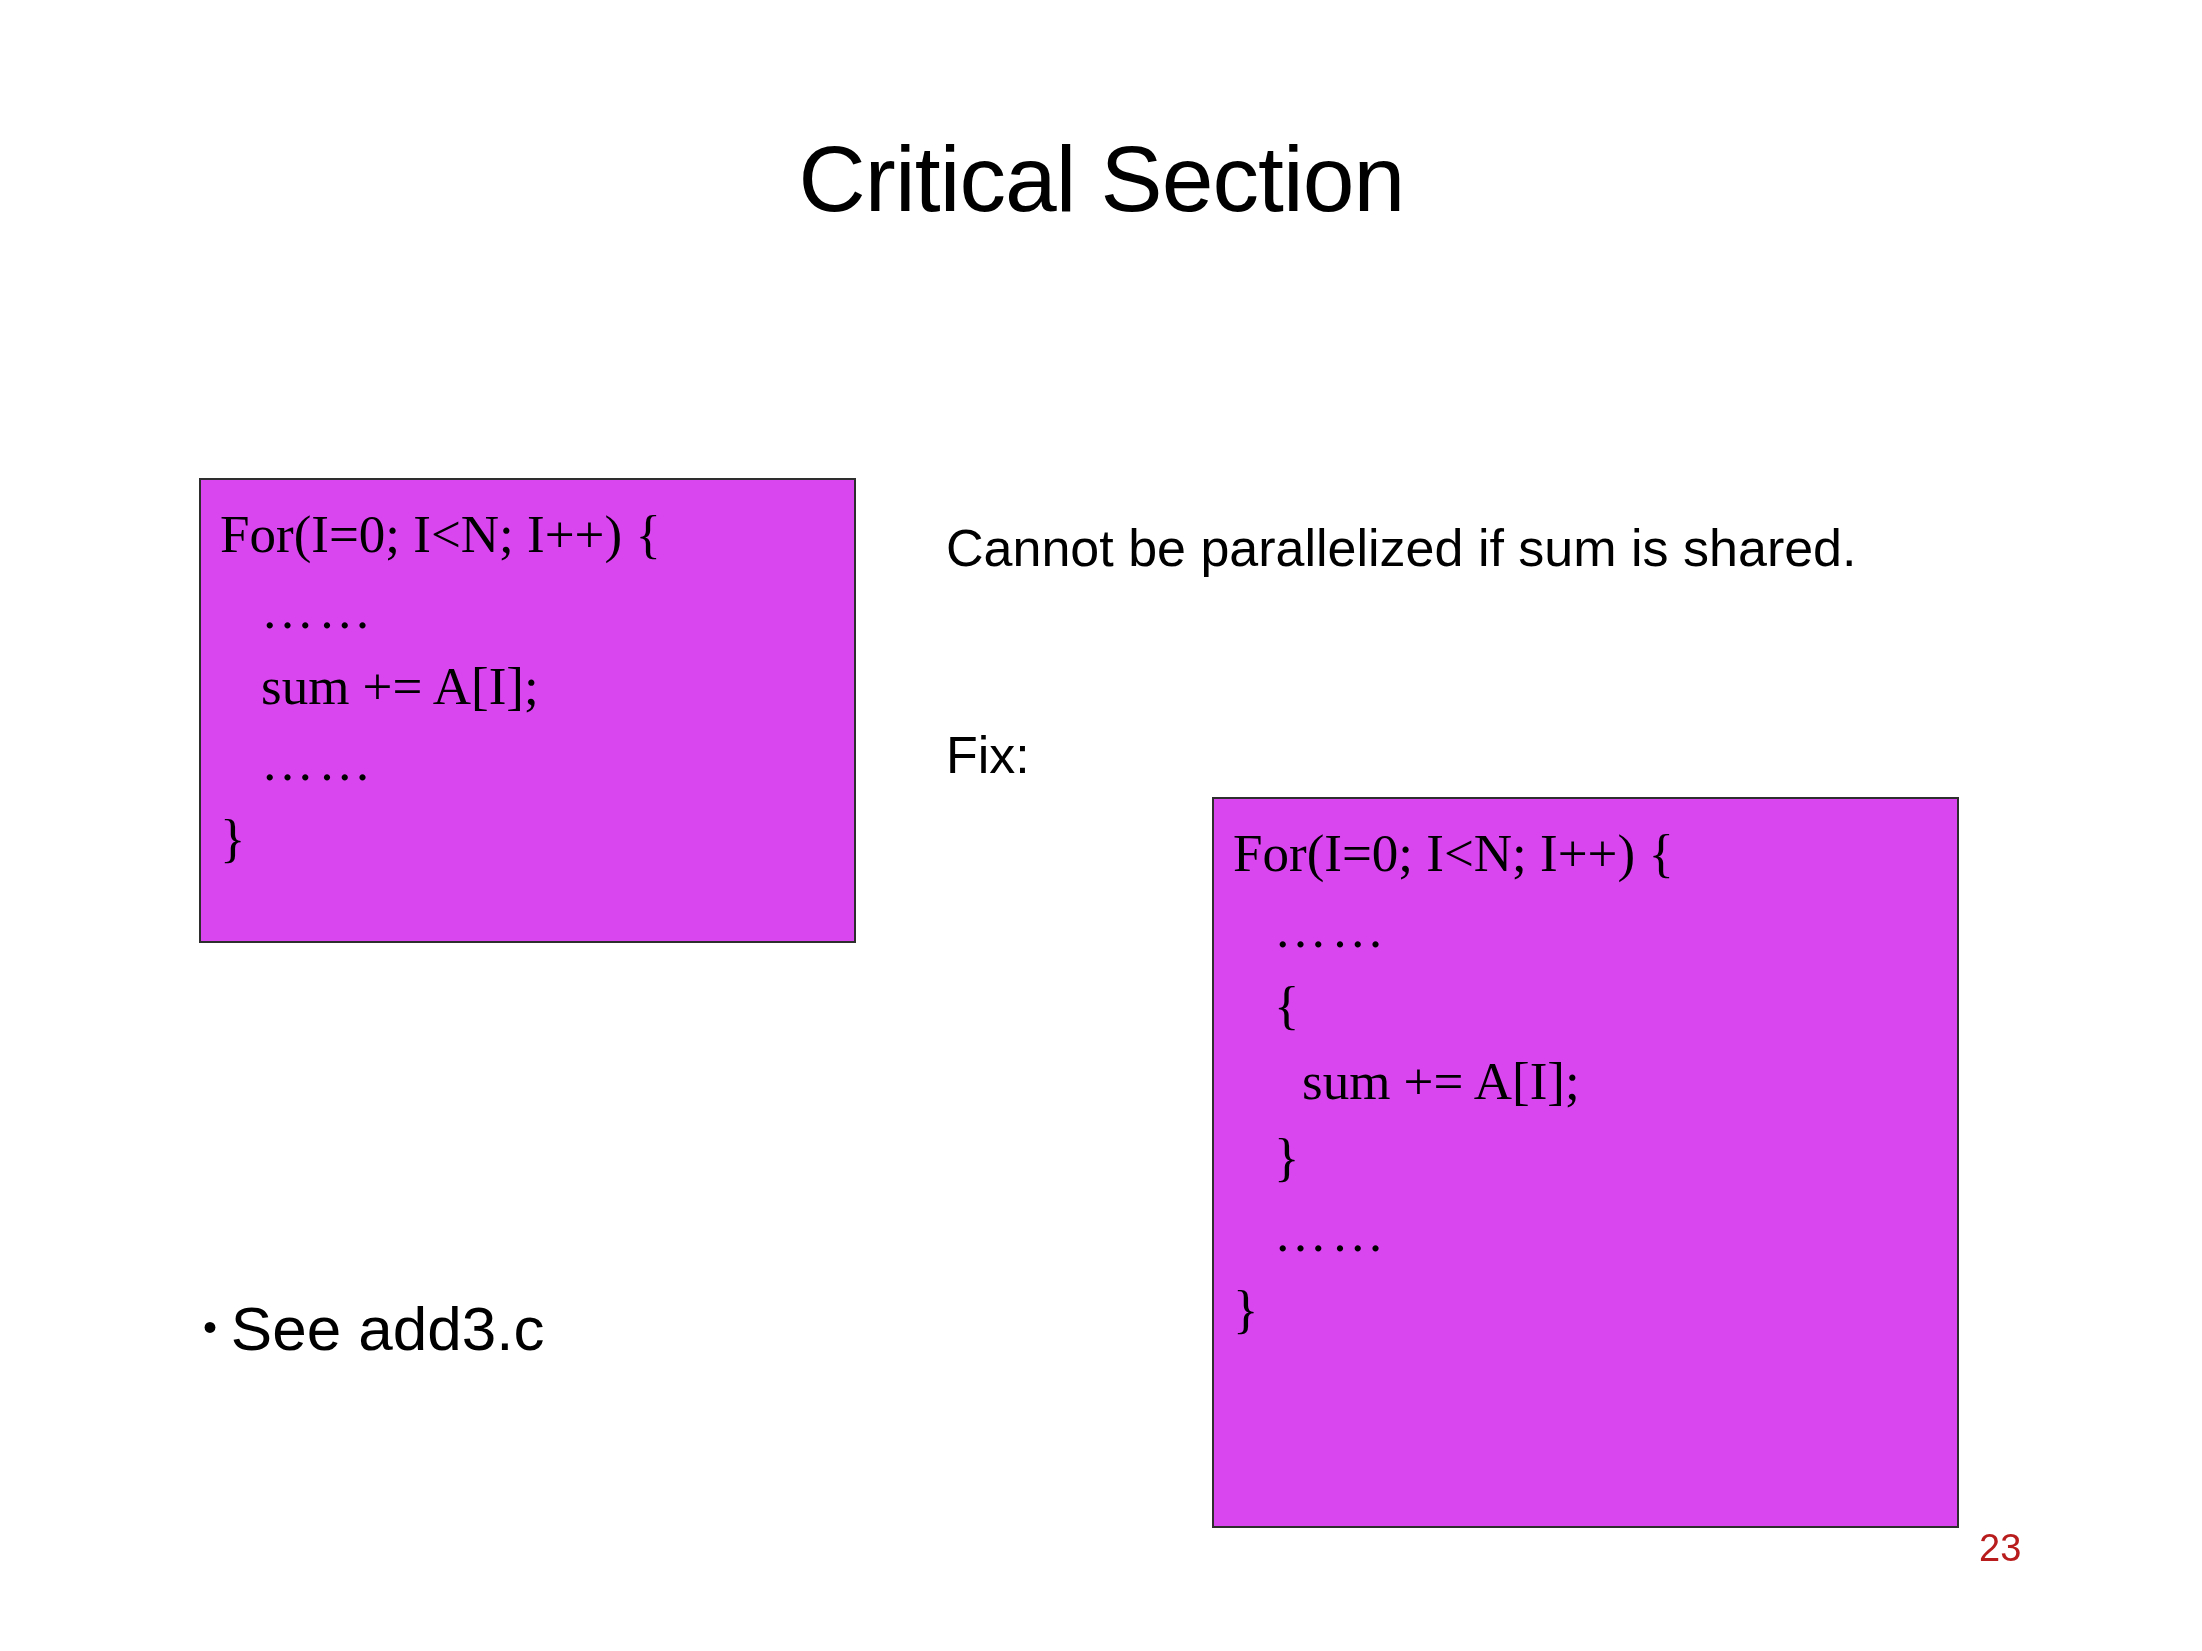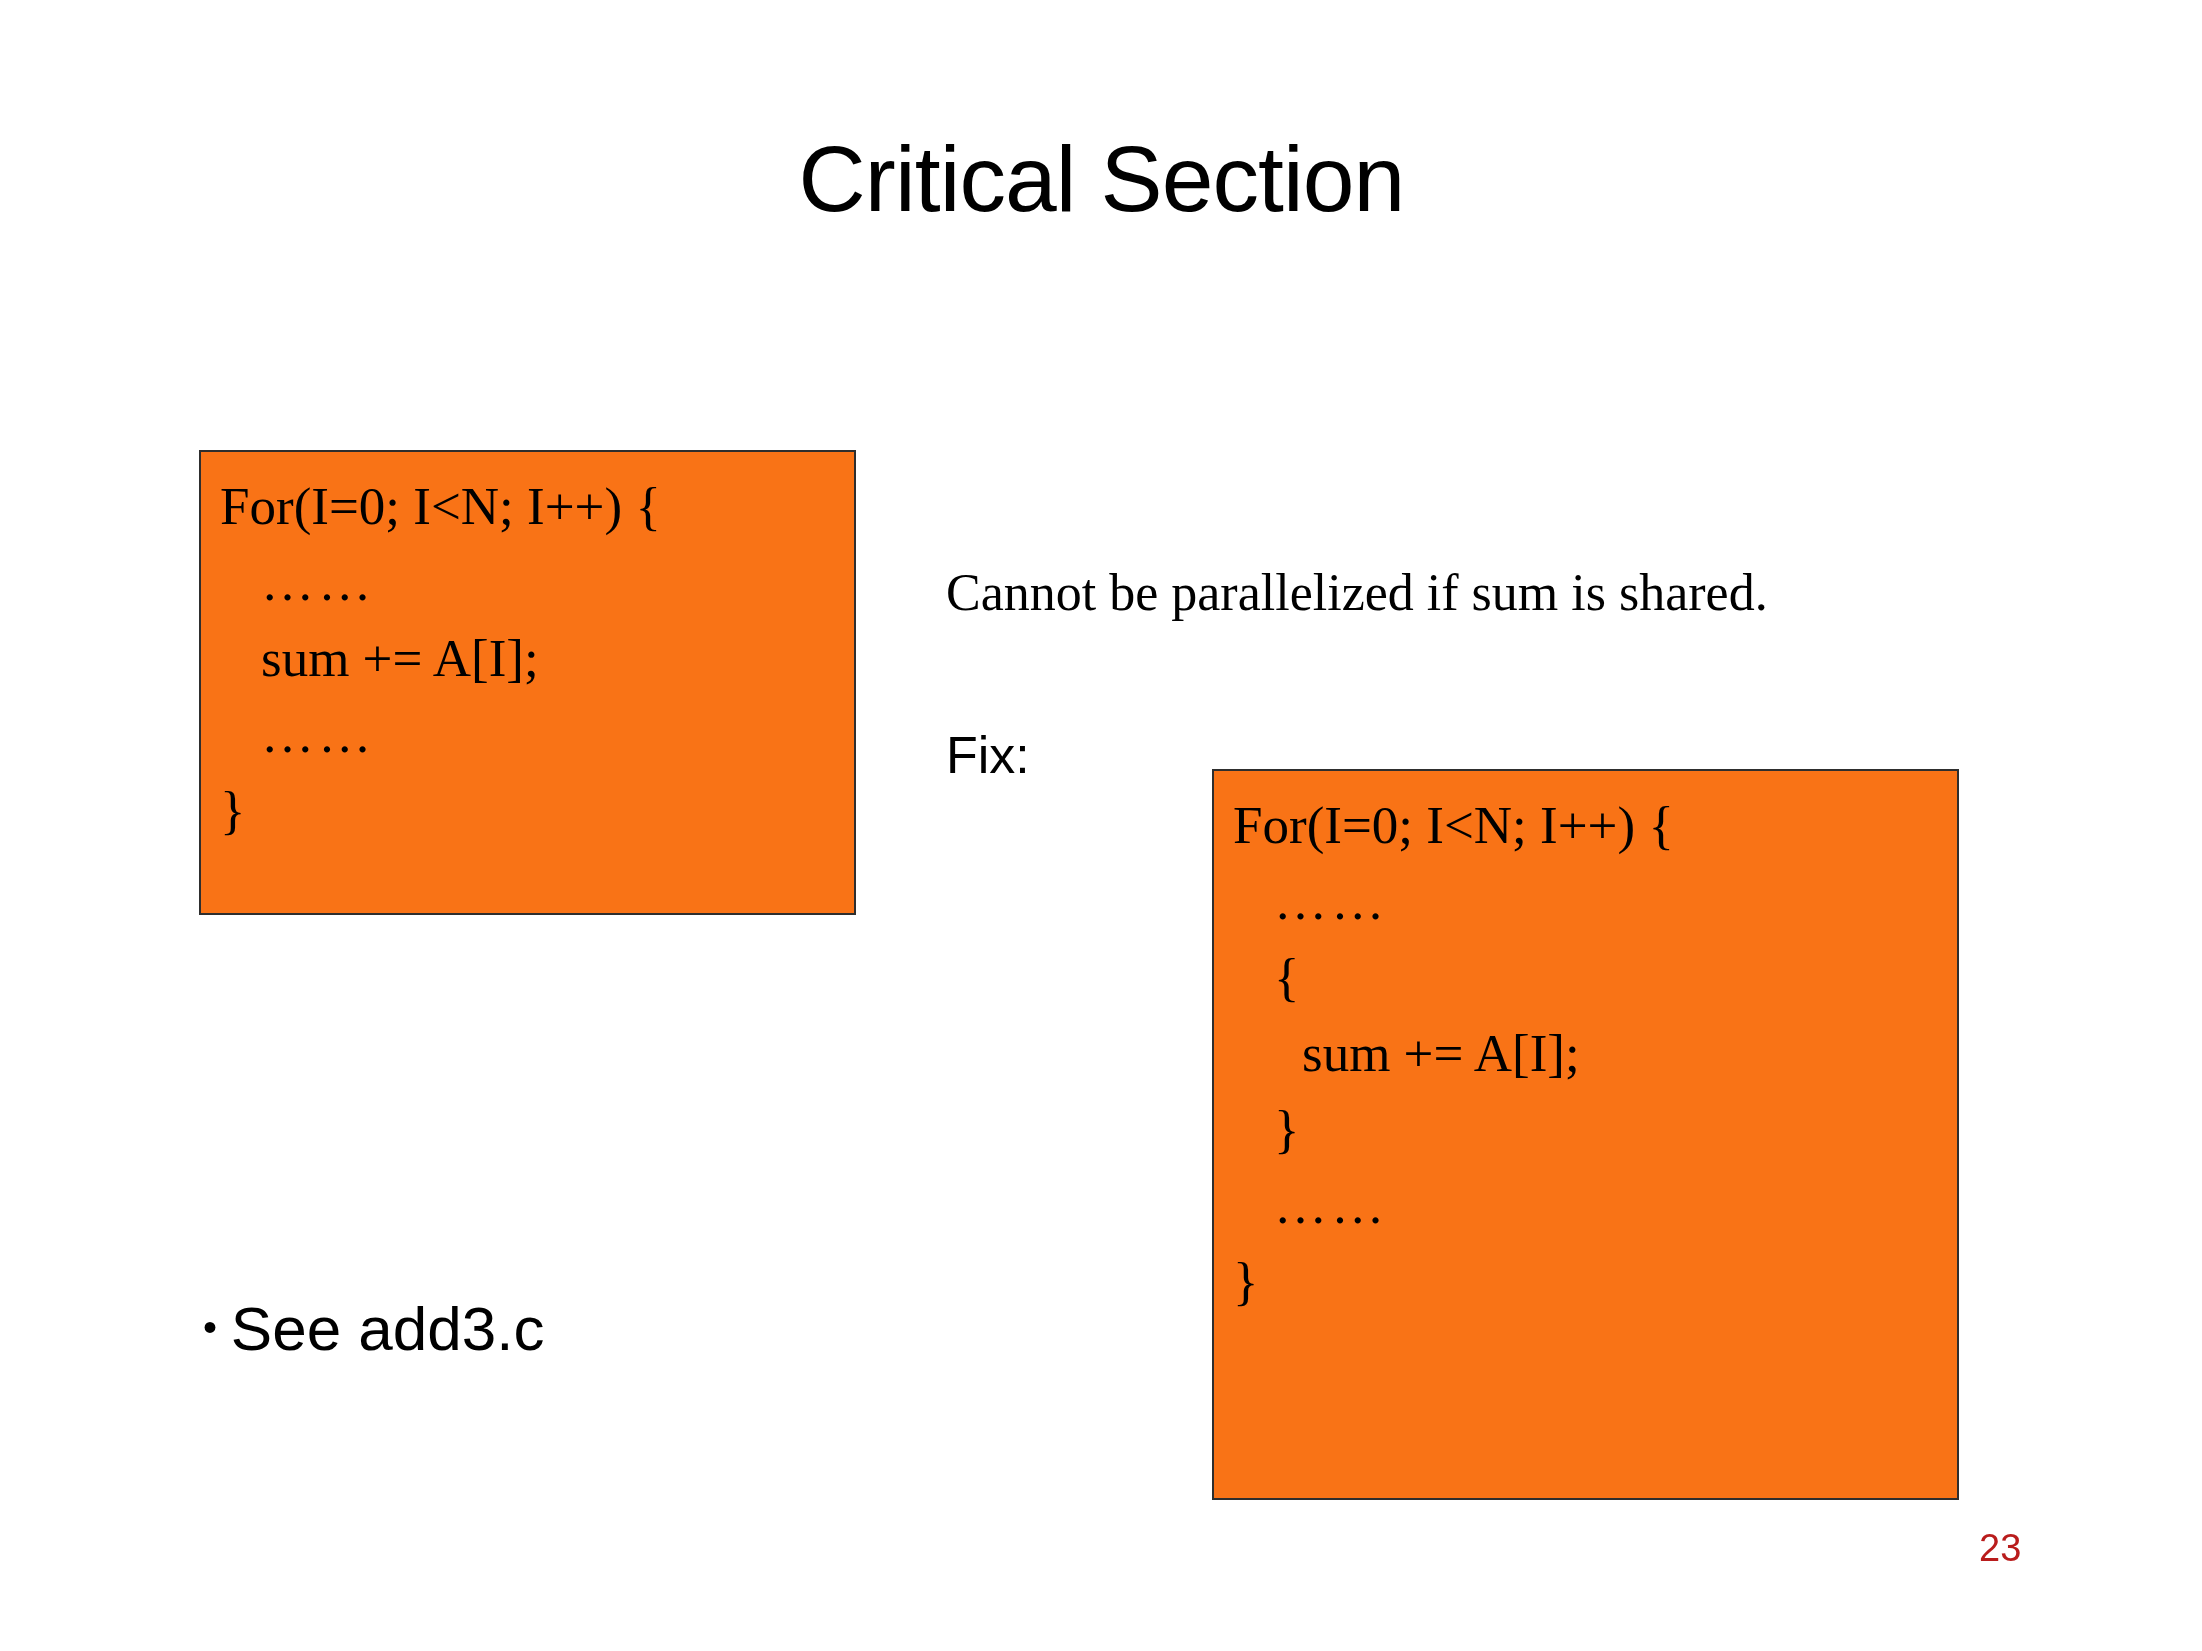--- a/index.html
+++ b/index.html
@@ -40,23 +40,24 @@
     letter-spacing: -0.9px;
     color: #000000;
     white-space: nowrap;
   }
 
   
   .code-box {
     position: absolute;
     box-sizing: border-box;
     border: 2.6px solid #2e2e2e;
-    background: #f97316;
+    background: #d946ef;
     font-family: "Liberation Serif", serif;
     color: #000000;
+    margin-top: 28px;
   }
   #code-box-1 {
     left: 199px;
     top: 450px;
     width: 657px;
     height: 465px;
     padding: 15.5px 0 0 19px;
   }
   #code-box-2 {
     left: 1212px;
@@ -86,21 +87,21 @@
   
   .note {
     position: absolute;
     font-family: "Liberation Sans", sans-serif;
     font-size: 52px;
     font-weight: 400;
     line-height: 1.2;
     color: #000000;
     white-space: nowrap;
   }
-  #note-cannot { left: 946px; top: 562px; font-family: Liberation Serif, serif; }
+  #note-cannot { left: 946px; top: 517px; }
   #note-fix    { left: 946px; top: 724px; }
 
   
   #bullet-add3 {
     position: absolute;
     left: 203px;
     top: 1292px;
     font-family: "Liberation Sans", sans-serif;
     font-size: 62px;
     line-height: 1.2;

